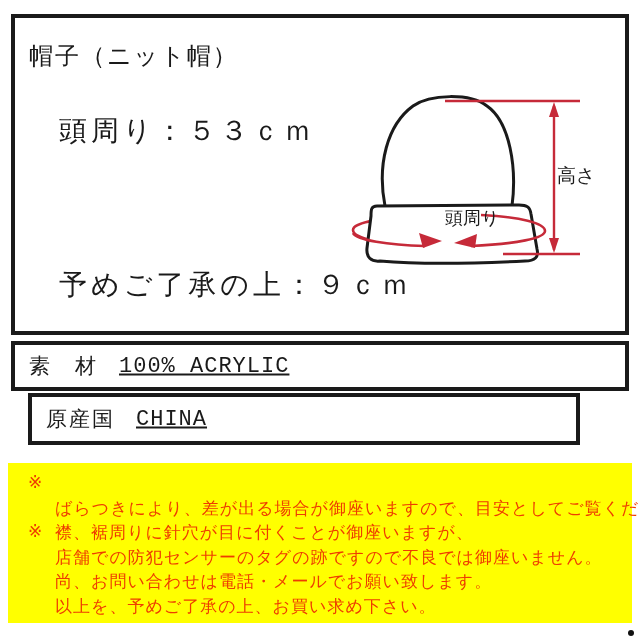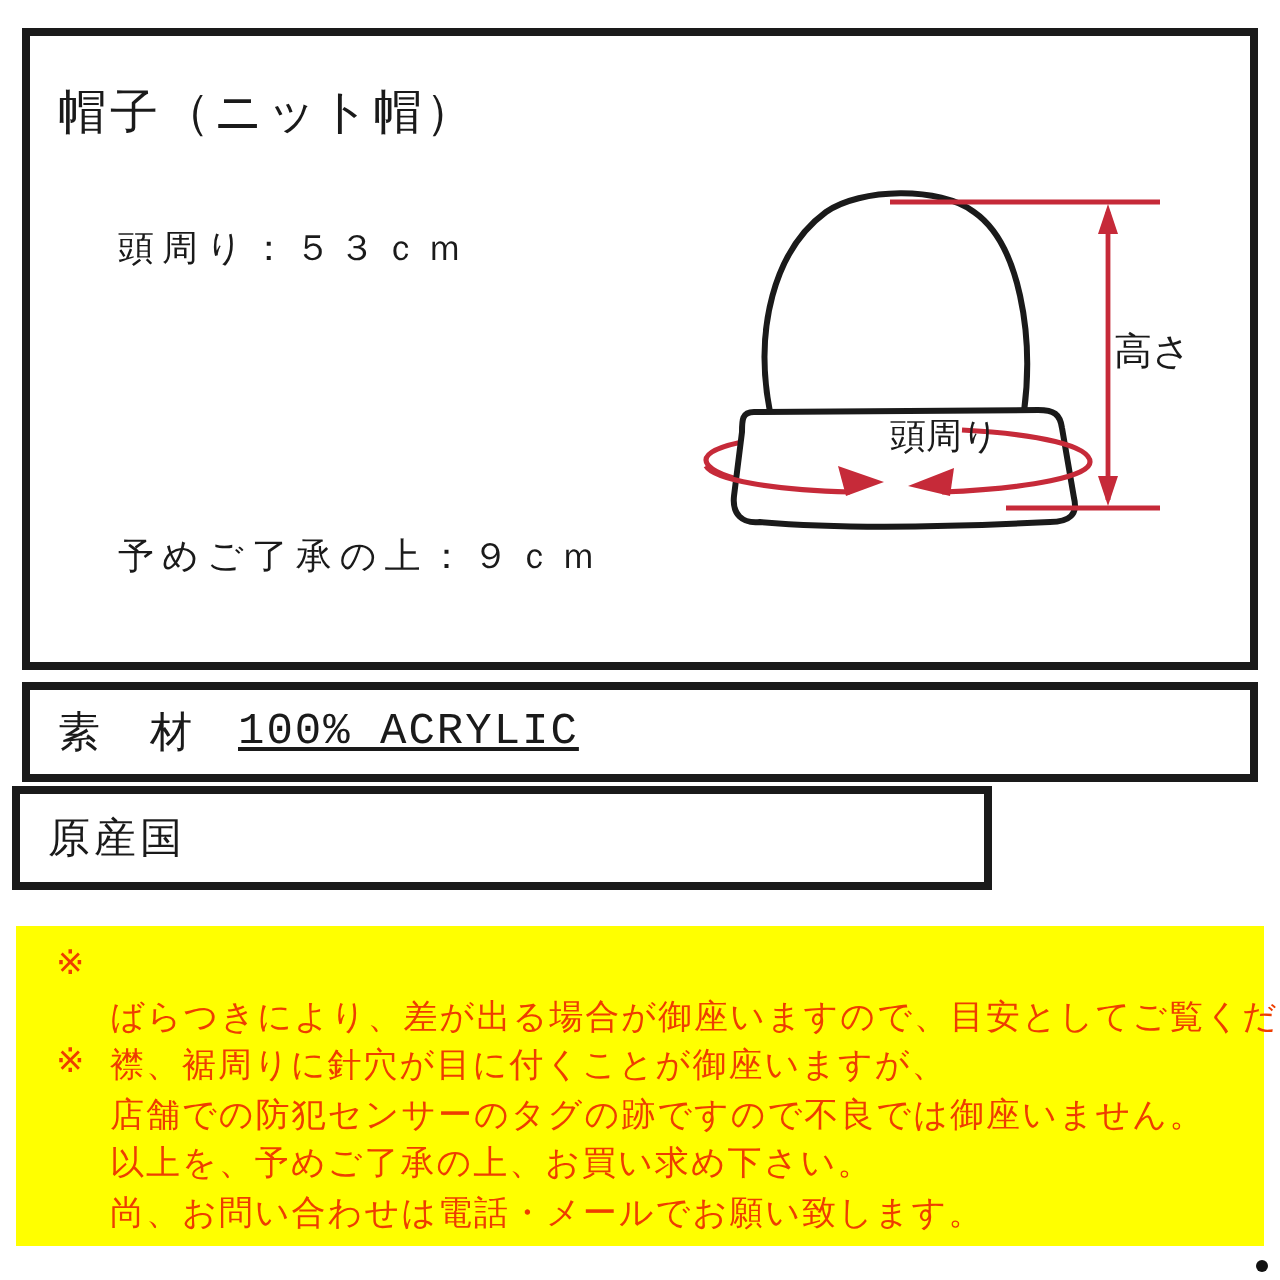--- a/index.html
+++ b/index.html
@@ -2,25 +2,25 @@
 <html><head>
 <meta charset="utf-8">
 <style>
   html,body{margin:0;padding:0;background:#ffffff;}
   body{width:640px;height:640px;font-family:"Liberation Sans","DejaVu Sans",sans-serif;color:#1a1a1a;}
   #stage{position:relative;width:640px;height:640px;background:#ffffff;overflow:hidden;}
 
   .box{position:absolute;box-sizing:border-box;border:4px solid #1a1a1a;background:#ffffff;}
   #main-box{left:11px;top:14px;width:618px;height:321px;}
   #material-box{left:11px;top:341px;width:618px;height:50px;}
-  #origin-box{left:6px;top:393px;width:490px;height:52px;}
+  #origin-box{left:28px;top:393px;width:552px;height:52px;}
 
   .page-title{position:absolute;left:14px;top:6px;font-size:24px;letter-spacing:2px;white-space:nowrap;margin-top:16px;}
 
-  .meas{position:absolute;left:44px;font-size:18px;letter-spacing:4px;white-space:nowrap;}
+  .meas{position:absolute;left:44px;font-size:28px;letter-spacing:4px;white-space:nowrap;}
   .meas.m1{top:94px;}
   .meas.m2{top:172px;}
   .meas.m3{top:248px;}
 
   .row-label{position:absolute;left:14px;top:50%;transform:translateY(-50%);font-size:21px;letter-spacing:2px;white-space:nowrap;}
   .row-value{position:absolute;left:104px;top:50%;transform:translateY(-50%);
              font-family:"Liberation Mono","DejaVu Sans Mono",monospace;font-size:22px;letter-spacing:1px;white-space:nowrap;text-decoration:underline;}
 
   #hat-diagram{position:absolute;left:340px;top:88px;}
 
@@ -67,42 +67,43 @@
     <text x="440" y="224" font-size="18" fill="#1a1a1a" font-family="Liberation Sans, sans-serif">頭周り</text>
   </svg>
 
   <div class="box" id="material-box">
     <span class="row-label">素　材</span>
     <span class="row-value">100% ACRYLIC</span>
   </div>
 
   <div class="box" id="origin-box">
     <span class="row-label">原産国</span>
+    <span class="row-value">CHINA</span>
   </div>
 
   <div id="notice-box">
     <div class="notice-line">
       <span class="notice-marker">※</span>
     </div>
     <div class="notice-line">
       <span class="notice-marker"></span>
       <span class="notice-text">ばらつきにより、差が出る場合が御座いますので、目安としてご覧ください。</span>
     </div>
     <div class="notice-line">
       <span class="notice-marker">※</span>
       <span class="notice-text">襟、裾周りに針穴が目に付くことが御座いますが、</span>
     </div>
     <div class="notice-line">
       <span class="notice-marker"></span>
       <span class="notice-text">店舗での防犯センサーのタグの跡ですので不良では御座いません。</span>
     </div>
     <div class="notice-line">
       <span class="notice-marker"></span>
-      <span class="notice-text">以上を、予めご了承の上、お買い求め下さい。</span>
+      <span class="notice-text">尚、お問い合わせは電話・メールでお願い致します。</span>
     </div>
     <div class="notice-line">
       <span class="notice-marker"></span>
-      <span class="notice-text">尚、お問い合わせは電話・メールでお願い致します。</span>
+      <span class="notice-text">以上を、予めご了承の上、お買い求め下さい。</span>
     </div>
   </div>
 
   <div id="corner-dot"></div>
 </div>
 
 </body></html>

